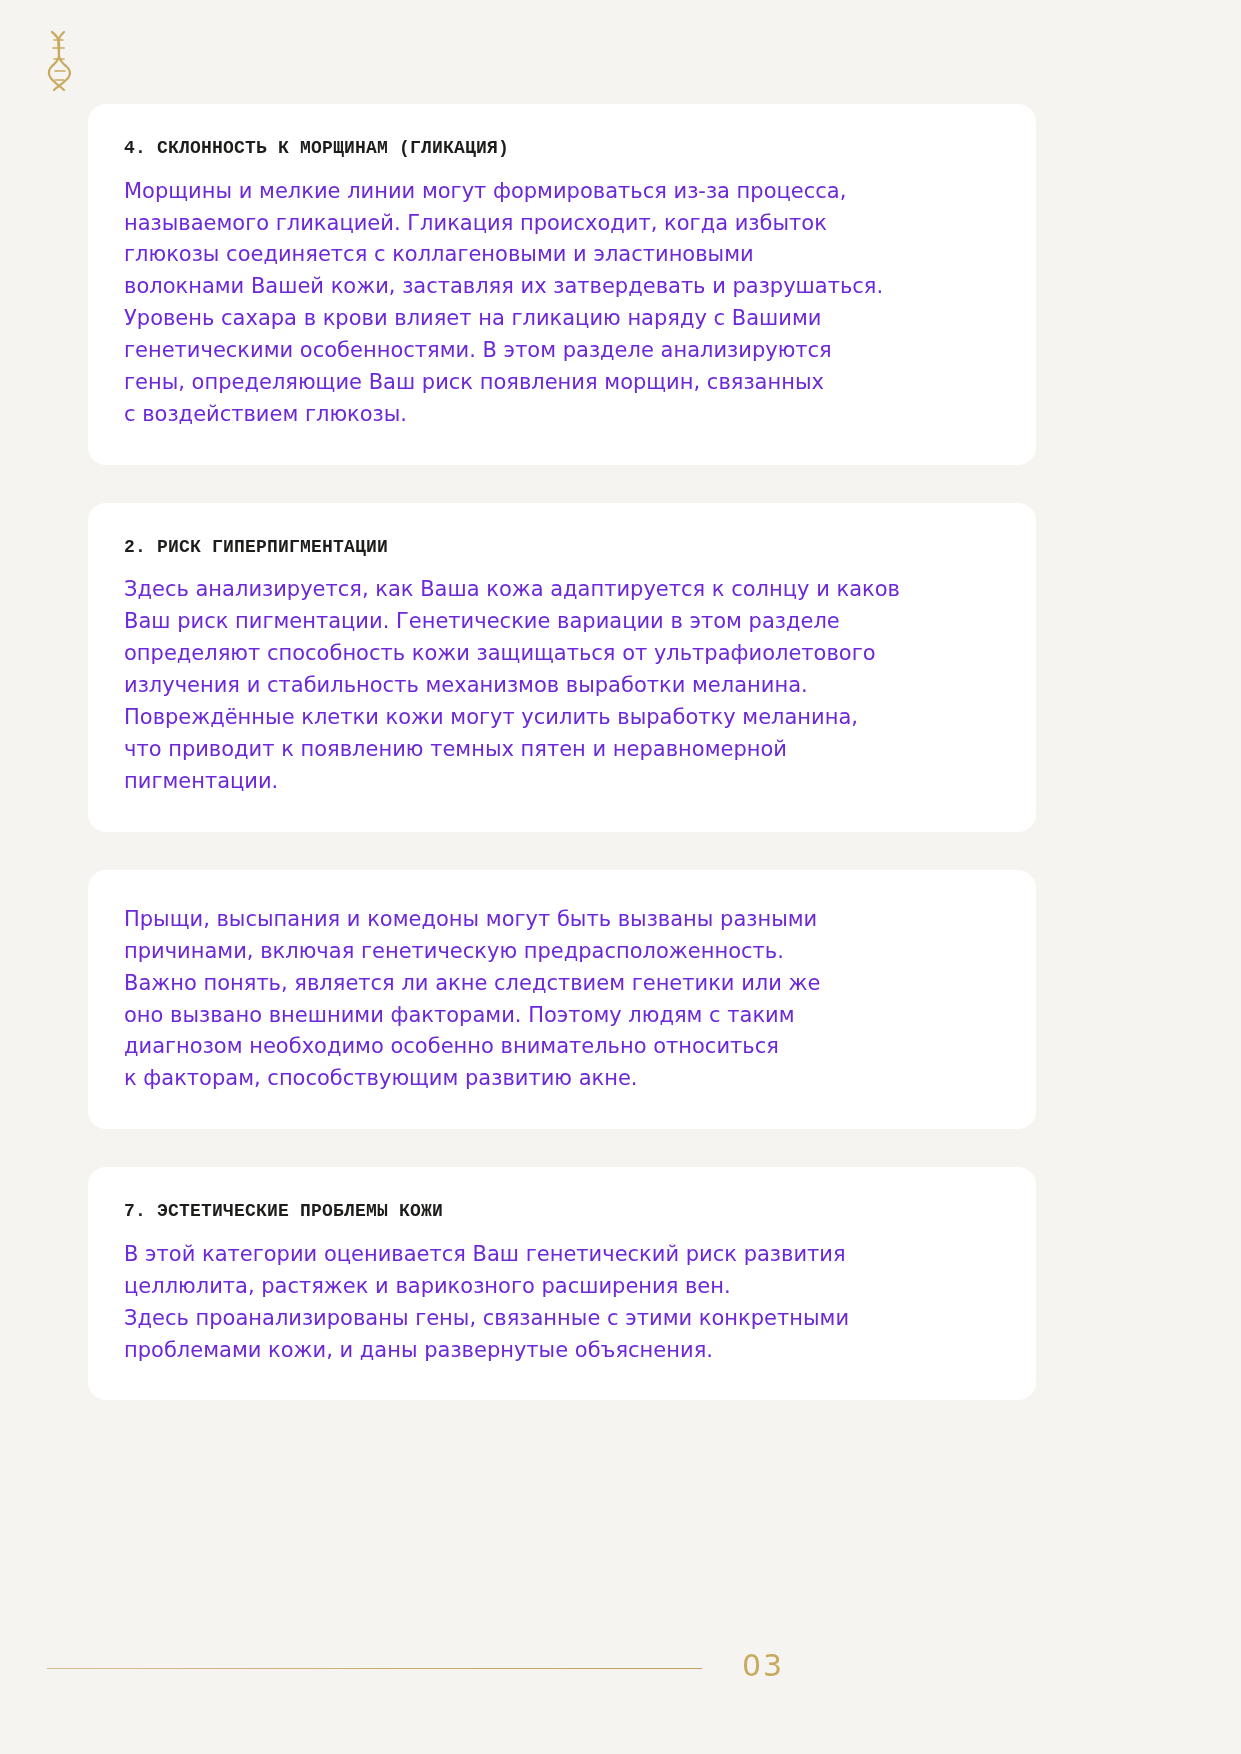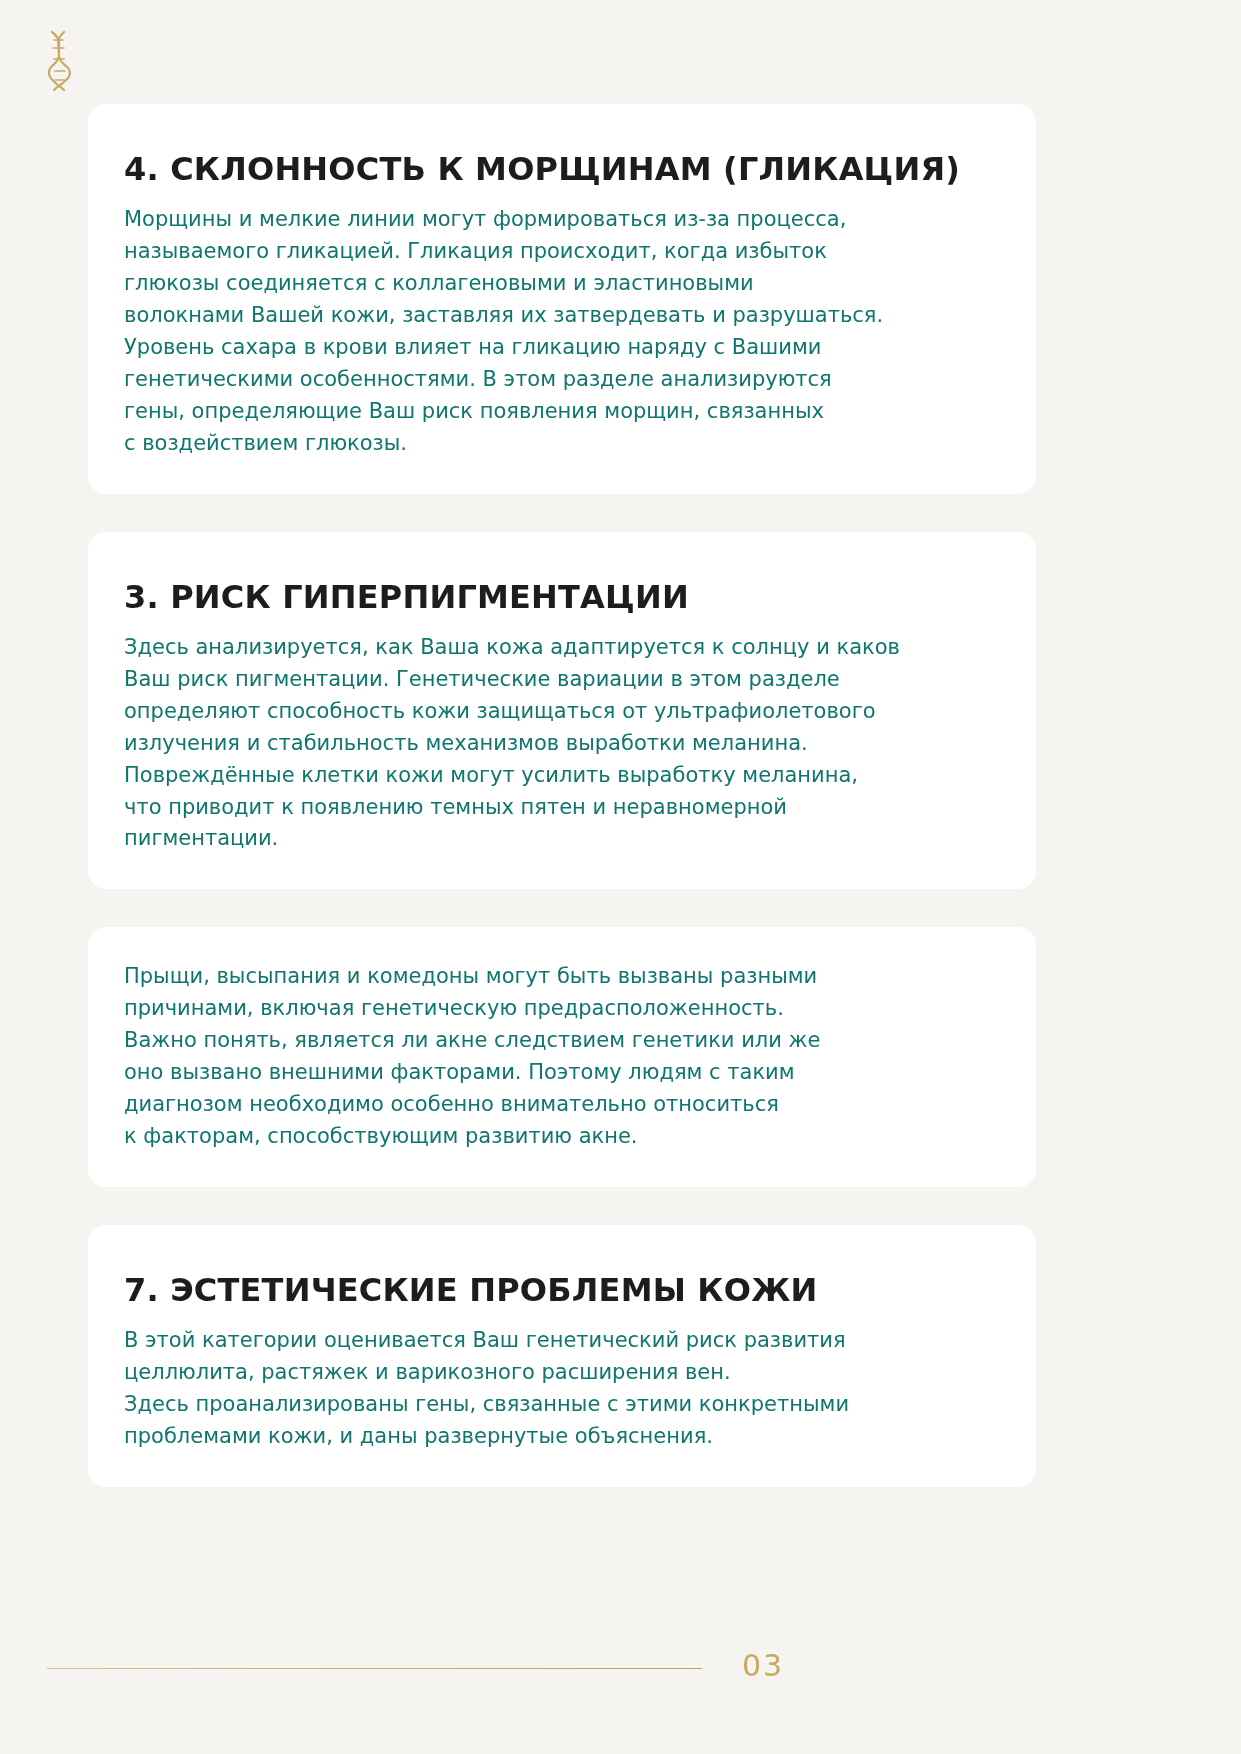--- a/index.html
+++ b/index.html
@@ -43,32 +43,33 @@
   }
 
   .card {
     background: #ffffff;
     border-radius: 18px;
     padding: 34px 40px 34px 36px;
     box-sizing: border-box;
   }
 
   .card-title {
-    font-size: 32px;
+    font-size: 18px;
     font-weight: 700;
     letter-spacing: 0.2px;
     color: #1d1d1b;
-    margin: 12px 0 16px 0;
+    margin: 0 0 16px 0;
     line-height: 1.2;
+    font-family: Liberation Mono, monospace;
   }
 
   .card-body {
     font-size: 21px;
     line-height: 1.52;
-    color: #0f766e;
+    color: #6d28d9;
     margin: 0;
     white-space: pre-line;
     font-weight: 400;
   }
 
   
   .footer {
     position: absolute;
     left: 7px;
     bottom: 66px;
@@ -123,21 +124,21 @@
 называемого гликацией. Гликация происходит, когда избыток
 глюкозы соединяется с коллагеновыми и эластиновыми
 волокнами Вашей кожи, заставляя их затвердевать и разрушаться.
 Уровень сахара в крови влияет на гликацию наряду с Вашими
 генетическими особенностями. В этом разделе анализируются
 гены, определяющие Ваш риск появления морщин, связанных
 с воздействием глюкозы.</p>
     </section>
 
     <section class="card">
-      <h2 class="card-title">3. РИСК ГИПЕРПИГМЕНТАЦИИ</h2>
+      <h2 class="card-title">2. РИСК ГИПЕРПИГМЕНТАЦИИ</h2>
       <p class="card-body">Здесь анализируется, как Ваша кожа адаптируется к солнцу и каков
 Ваш риск пигментации. Генетические вариации в этом разделе
 определяют способность кожи защищаться от ультрафиолетового
 излучения и стабильность механизмов выработки меланина.
 Повреждённые клетки кожи могут усилить выработку меланина,
 что приводит к появлению темных пятен и неравномерной
 пигментации.</p>
     </section>
 
     <section class="card">

